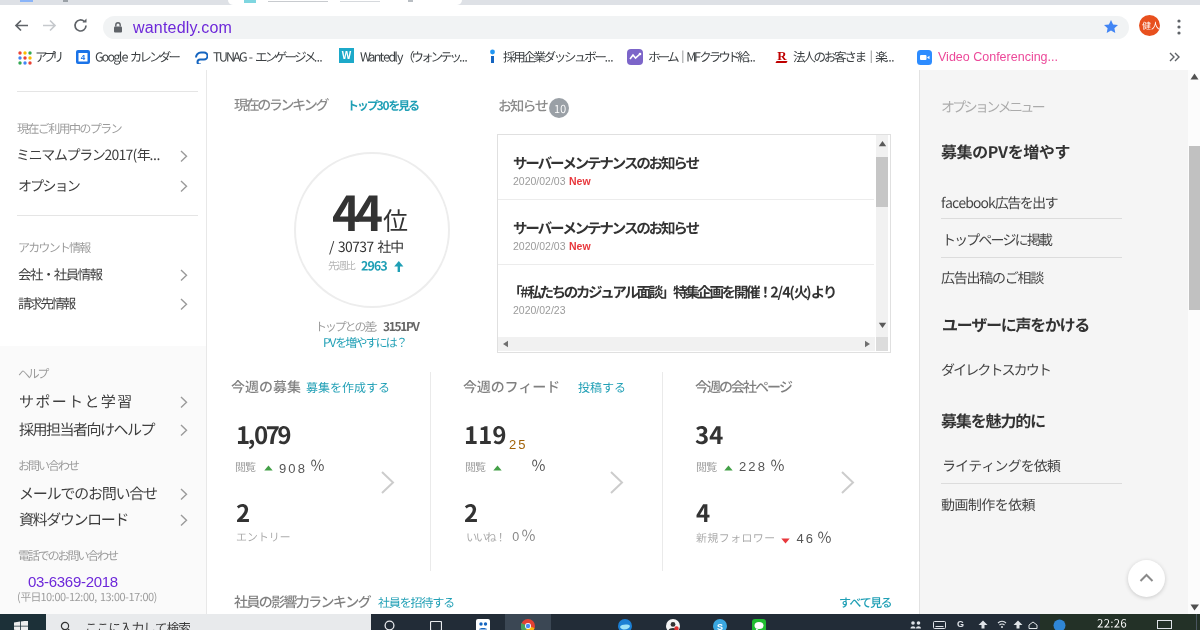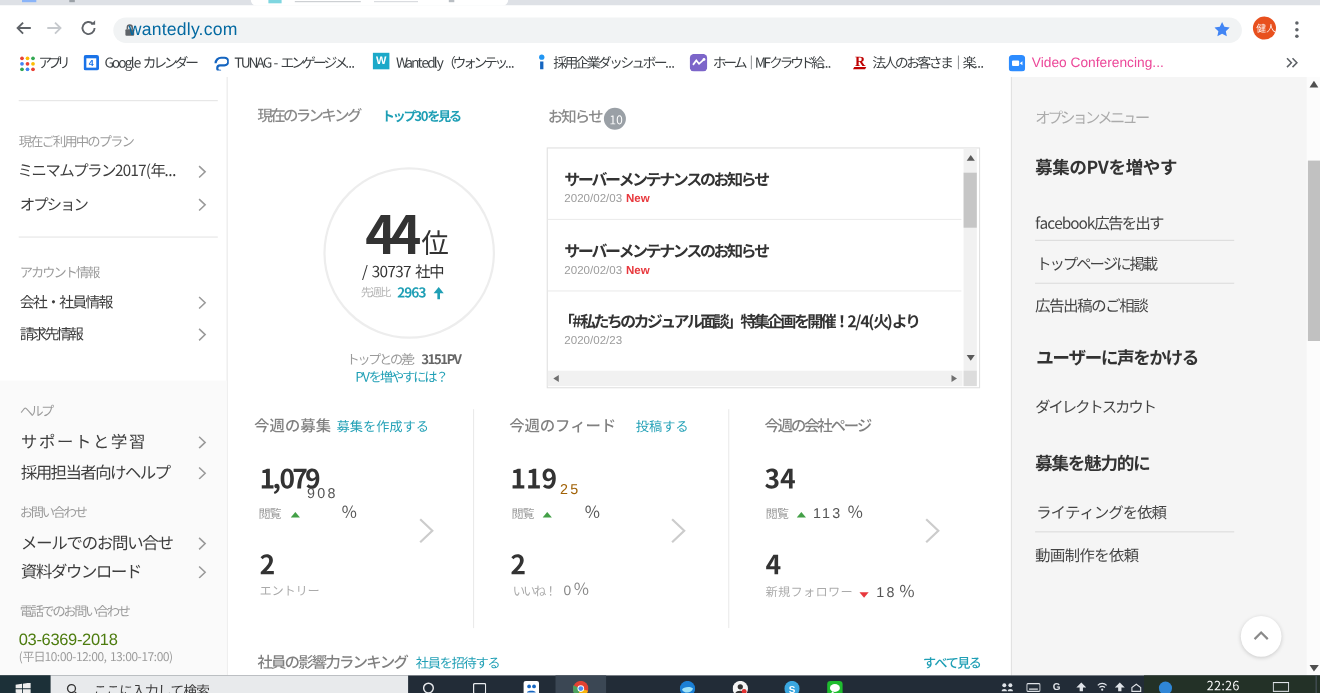--- a/index.html
+++ b/index.html
@@ -304,21 +304,21 @@
   </svg>
 <svg class="a" style="left:72px;top:17px" width="17" height="17">
     <path d="M14 8.5a5.5 5.5 0 1 1-1.6-3.9" stroke="#5f6368" stroke-width="1.7" fill="none"></path>
     <path d="M14.5 1.5v4h-4z" fill="#5f6368"></path>
   </svg>
 <div class="a" style="left:103px;top:16px;width:1026px;height:23px;background:#f1f3f4;border-radius:12px"></div>
 <svg class="a" style="left:112px;top:21px" width="12" height="13">
     <rect x="2" y="5.5" width="8" height="6" rx="1" fill="#5f6368"></rect>
     <path d="M3.8 5.5V4a2.2 2.2 0 0 1 4.4 0v1.5" stroke="#5f6368" stroke-width="1.4" fill="none"></path>
   </svg>
-<div class="a" style="left:117px;top:18.5px;font:16px/17px 'Liberation Sans',sans-serif;letter-spacing:0.2px;color:#0369a1">wantedly.com</div>
+<div class="a" style="left:133px;top:18.5px;font:16px/17px 'Liberation Sans',sans-serif;letter-spacing:0.2px;color:#6d28d9">wantedly.com</div>
 <svg class="a" style="left:1104px;top:20px" width="14" height="14">
     <path d="M7 0l2.1 4.4 4.9.6-3.6 3.3.9 4.7L7 10.6 2.7 13l.9-4.7L0 5l4.9-.6z" fill="#4285f4"></path>
   </svg>
 <div class="a" style="left:1139px;top:15px;width:21px;height:21px;border-radius:50%;background:#e8501e"></div>
 <svg class="a" style="left:1141.5px;top:19.5px;overflow:visible" width="20" height="12">
     <g fill="#fff" transform="translate(0,9.00) scale(0.009000,-0.009000)">
       <use href="#g0" x="0"></use>
       <use href="#g1" x="1000"></use>
     </g>
   </svg>
@@ -660,21 +660,21 @@
       <use href="#g2u" x="1650"></use>
       <use href="#g1h" x="2475"></use>
       <use href="#g1i" x="3300"></use>
       <use href="#g2p" x="4125"></use>
       <use href="#g2q" x="4950"></use>
       <use href="#g2r" x="5775"></use>
       <use href="#g2s" x="6600"></use>
       <use href="#g2t" x="7425"></use>
     </g>
   </svg>
-<div class="a" style="left:17px;top:574px;font:15px/16px 'Liberation Sans',sans-serif;letter-spacing:-0.3px;color:#4d7c0f">03-6369-2018</div>
+<div class="a" style="left:28px;top:574px;font:15px/16px 'Liberation Sans',sans-serif;letter-spacing:-0.3px;color:#6d28d9">03-6369-2018</div>
 <svg class="a" style="left:17.0px;top:590.0px;overflow:visible" width="142" height="15">
     <g fill="#9b9b9b" transform="translate(0,11.00) scale(0.011000,-0.011000)">
       <use href="#g1z" x="0"></use>
       <use href="#g30" x="309"></use>
       <use href="#g31" x="1222"></use>
       <use href="#g1x" x="2135"></use>
       <use href="#g1w" x="2641"></use>
       <use href="#g32" x="3148"></use>
       <use href="#g1w" x="3402"></use>
       <use href="#g1w" x="3909"></use>
@@ -944,21 +944,21 @@
   </svg>
 <svg class="a" style="left:235.0px;top:459.8px;overflow:visible" width="22" height="15">
     <g fill="#999" transform="translate(0,11.00) scale(0.011000,-0.011000)">
       <use href="#g5p" x="0"></use>
       <use href="#g5q" x="909"></use>
     </g>
   </svg>
 <svg class="a" style="left:263.5px;top:464.5px" width="9" height="6">
     <path d="M4.5 0.5L8.7 5.5H0.3z" fill="#43a047"></path>
   </svg>
-<div class="a" style="left:279px;top:442px;font:13px/13px 'Liberation Sans',sans-serif;letter-spacing:2.1px;color:#555">908</div>
+<div class="a" style="left:279px;top:462px;font:13px/13px 'Liberation Sans',sans-serif;letter-spacing:2.1px;color:#555">908</div>
 <svg class="a" style="left:309.5px;top:456.0px;overflow:visible" width="17" height="20">
     <g fill="#555" transform="translate(0,15.00) scale(0.015000,-0.015000)">
       <use href="#g5r" x="0"></use>
     </g>
   </svg>
 <svg class="a" style="left:380px;top:470px" width="16" height="25">
     <path d="M2 2l11 10.5L2 23" stroke="#ccc" stroke-width="2" fill="none"></path>
   </svg>
 <svg class="a" style="left:235.5px;top:498.0px;overflow:visible" width="16" height="32">
     <g fill="#333" transform="translate(0,24.00) scale(0.024000,-0.024000)">
@@ -1057,21 +1057,21 @@
   </svg>
 <svg class="a" style="left:695.5px;top:459.8px;overflow:visible" width="22" height="15">
     <g fill="#999" transform="translate(0,11.00) scale(0.011000,-0.011000)">
       <use href="#g5p" x="0"></use>
       <use href="#g5q" x="932"></use>
     </g>
   </svg>
 <svg class="a" style="left:723.5px;top:464.5px" width="9" height="6">
     <path d="M4.5 0.5L8.7 5.5H0.3z" fill="#43a047"></path>
   </svg>
-<div class="a" style="left:739px;top:460.2px;font:13px/13px 'Liberation Sans',sans-serif;letter-spacing:2.1px;color:#555">113</div>
+<div class="a" style="left:739px;top:460.2px;font:13px/13px 'Liberation Sans',sans-serif;letter-spacing:2.1px;color:#555">228</div>
 <svg class="a" style="left:769.8px;top:456.0px;overflow:visible" width="17" height="20">
     <g fill="#555" transform="translate(0,15.00) scale(0.015000,-0.015000)">
       <use href="#g5r" x="0"></use>
     </g>
   </svg>
 <svg class="a" style="left:840px;top:470px" width="16" height="25">
     <path d="M2 2l11 10.5L2 23" stroke="#ccc" stroke-width="2" fill="none"></path>
   </svg>
 <svg class="a" style="left:695.5px;top:498.0px;overflow:visible" width="16" height="32">
     <g fill="#333" transform="translate(0,24.00) scale(0.024000,-0.024000)">
@@ -1085,21 +1085,21 @@
       <use href="#g66" x="2065"></use>
       <use href="#gx" x="3097"></use>
       <use href="#g2x" x="4130"></use>
       <use href="#g67" x="5162"></use>
       <use href="#ge" x="6195"></use>
     </g>
   </svg>
 <svg class="a" style="left:781px;top:537.5px" width="9" height="6">
     <path d="M4.5 5.5L0.3 0.5h8.4z" fill="#e8383d"></path>
   </svg>
-<div class="a" style="left:796.5px;top:531.8px;font:13px/13px 'Liberation Sans',sans-serif;letter-spacing:2.1px;color:#555">18</div>
+<div class="a" style="left:796.5px;top:531.8px;font:13px/13px 'Liberation Sans',sans-serif;letter-spacing:2.1px;color:#555">46</div>
 <svg class="a" style="left:817.0px;top:527.5px;overflow:visible" width="17" height="20">
     <g fill="#555" transform="translate(0,15.00) scale(0.015000,-0.015000)">
       <use href="#g5r" x="0"></use>
     </g>
   </svg>
 <svg class="a" style="left:234.0px;top:593.0px;overflow:visible" width="138" height="18">
     <g fill="#808080" transform="translate(0,14.00) scale(0.014000,-0.014000)">
       <use href="#g61" x="0"></use>
       <use href="#g68" x="883"></use>
       <use href="#g38" x="1766"></use>

